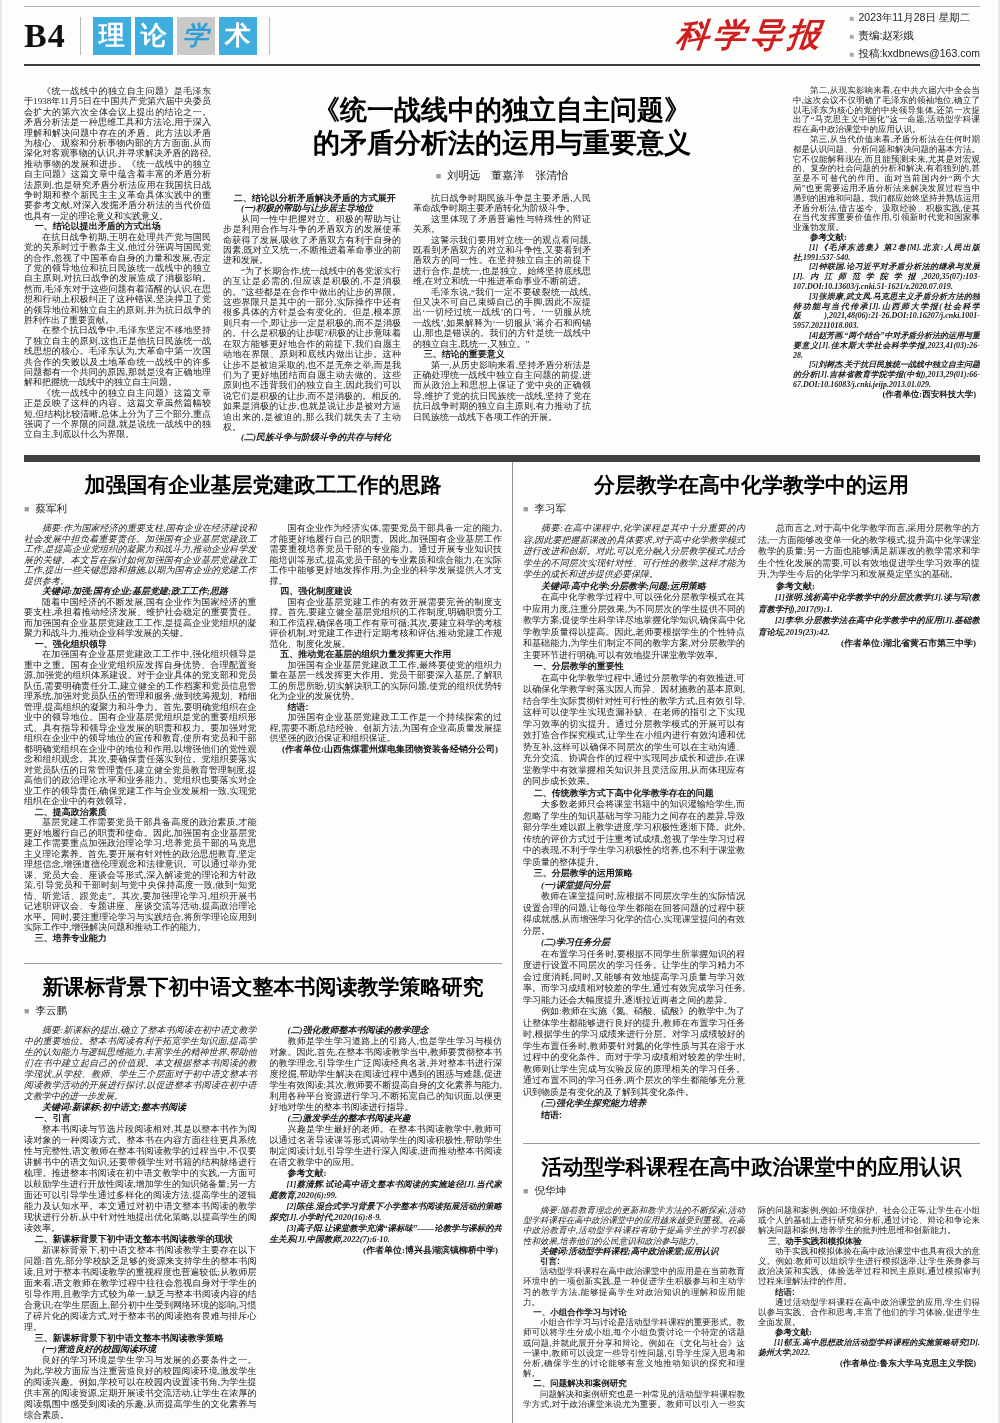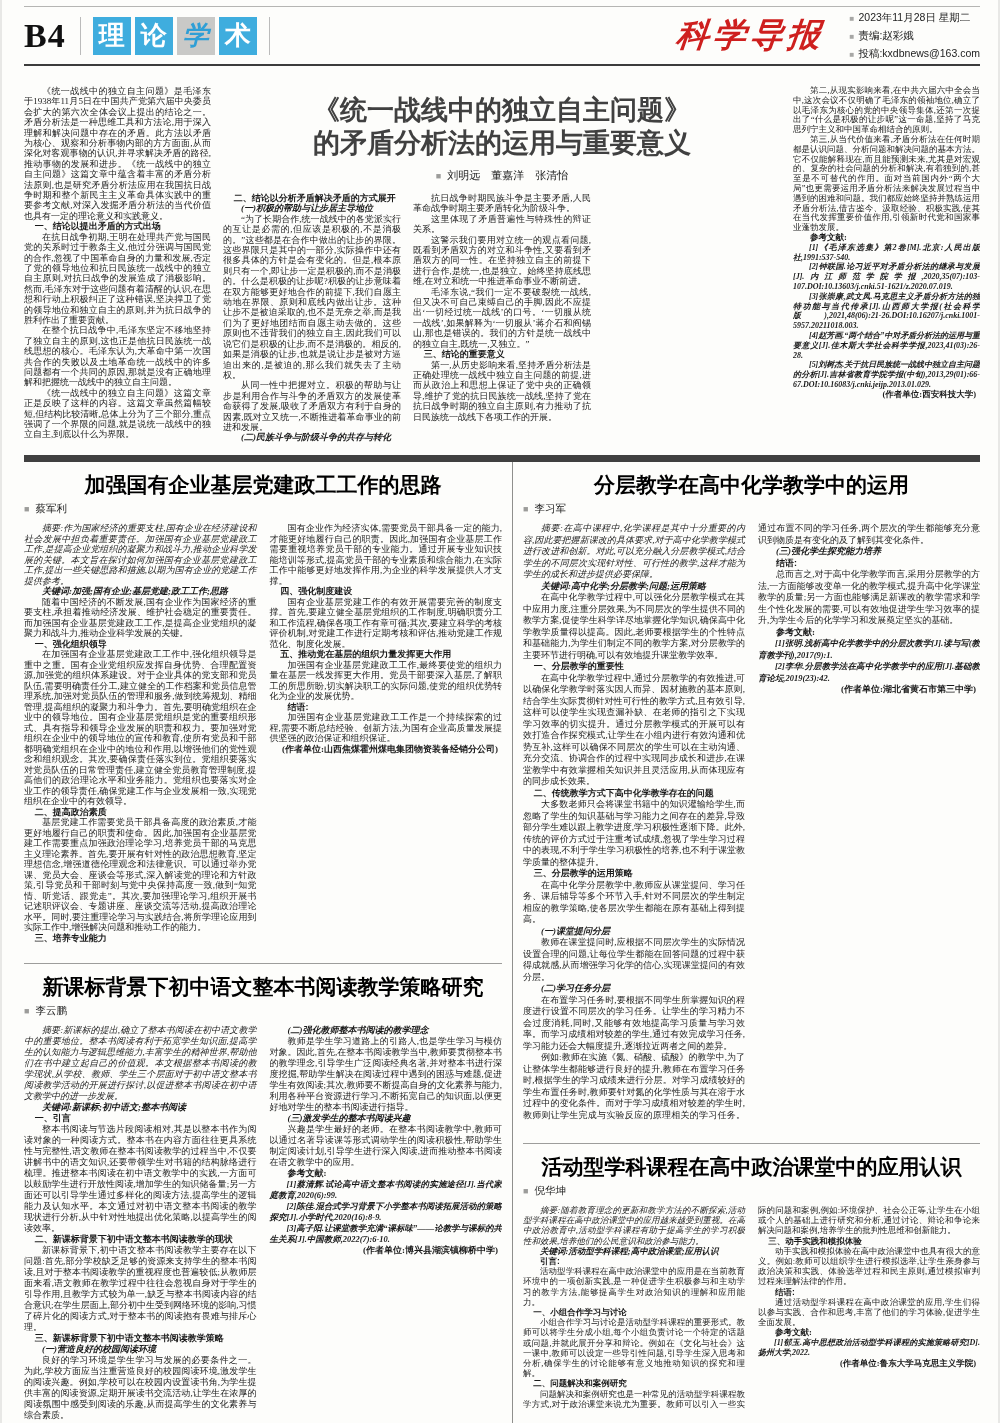--- a/index.html
+++ b/index.html
@@ -31,21 +31,21 @@
   .t-refh{font-weight:bold;text-indent:2em;}
   .t-ref{font-style:italic;text-indent:2em;font-size:0.94em;text-align:justify;font-weight:bold;}
   .t-unit{text-align:right;padding-right:4px;font-weight:bold;}
   
   .top-band{height:396px;box-sizing:border-box;display:flex;gap:12px;padding-top:20px;
             border-bottom:7px solid #404040;}
   .main-col{width:187px;height:378px;overflow:hidden;font-size:9px;line-height:10.4px;}
   .main-col5{font-size:8.5px;line-height:9.8px;}
   .main-center{flex:1;min-width:0;display:flex;flex-direction:column;}
   .main-title{font-family:"Liberation Sans","DejaVu Sans",sans-serif;font-weight:bold;
-      font-size:27px;line-height:33px;text-align:center;color:#404040;margin-top:8px;}
+      font-size:27px;line-height:33px;text-align:center;color:#000000;margin-top:8px;}
   .main-byline{text-align:center;font-size:11px;margin:8px 0 10px;color:#222;}
   .byline-sq{color:#9c9c9a;font-size:9px;margin-right:6px;}
   .main-cols{flex:1;column-count:3;column-gap:12px;column-fill:auto;overflow:hidden;
       font-size:9px;line-height:10.4px;}
   
   .lower{display:flex;height:963px;box-sizing:border-box;}
   .half-left{width:489px;box-sizing:border-box;padding-right:10px;border-right:1px solid #8f8f8d;}
   .half-right{flex:1;box-sizing:border-box;padding-left:10px;min-width:0;}
   .article{box-sizing:border-box;overflow:hidden;}
   .art-title{font-family:"Liberation Sans","DejaVu Sans",sans-serif;font-weight:bold;
@@ -97,33 +97,33 @@
         <div class="main-title">
           <div>《统一战线中的独立自主问题》</div>
           <div>的矛盾分析法的运用与重要意义</div>
         </div>
         <div class="main-byline">
           <span class="byline-sq">■</span><span>刘明远　董嘉洋　张清怡</span>
         </div>
         <div class="main-cols">
             <p class="t-h">二、结论以分析矛盾解决矛盾的方式展开</p>
             <p class="t-sub">(一)积极的帮助与让步居主导地位</p>
+            <p class="t-p">从同一性中把握对立。积极的帮助与让步是利用合作与斗争的矛盾双方的发展使革命获得了发展,吸收了矛盾双方有利于自身的因素,既对立又统一,不断推进着革命事业的前进和发展。</p>
             <p class="t-p">“为了长期合作,统一战线中的各党派实行的互让是必需的,但应该是积极的,不是消极的。”这些都是在合作中做出的让步的界限。这些界限只是其中的一部分,实际操作中还有很多具体的方针是会有变化的。但是,根本原则只有一个,即让步一定是积极的,而不是消极的。什么是积极的让步呢?积极的让步意味着在双方能够更好地合作的前提下,我们自愿主动地在界限、原则和底线内做出让步。这种让步不是被迫采取的,也不是无奈之举,而是我们为了更好地团结而自愿主动去做的。这些原则也不违背我们的独立自主,因此我们可以说它们是积极的让步,而不是消极的。相反的,如果是消极的让步,也就是说让步是被对方逼迫出来的,是被迫的,那么我们就失去了主动权。</p>
-            <p class="t-p">从同一性中把握对立。积极的帮助与让步是利用合作与斗争的矛盾双方的发展使革命获得了发展,吸收了矛盾双方有利于自身的因素,既对立又统一,不断推进着革命事业的前进和发展。</p>
             <p class="t-sub">(二)民族斗争与阶级斗争的共存与转化</p>
             <p class="t-p">抗日战争时期民族斗争是主要矛盾,人民革命战争时期主要矛盾转化为阶级斗争。</p>
             <p class="t-p">这里体现了矛盾普遍性与特殊性的辩证关系。</p>
             <p class="t-p">这警示我们要用对立统一的观点看问题,既看到矛盾双方的对立和斗争性,又要看到矛盾双方的同一性。在坚持独立自主的前提下进行合作,是统一,也是独立。始终坚持底线思维,在对立和统一中推进革命事业不断前进。</p>
             <p class="t-p">毛泽东说,“我们一定不要破裂统一战线,但又决不可自己束缚自己的手脚,因此不应提出‘一切经过统一战线’的口号。‘一切服从统一战线’,如果解释为‘一切服从’蒋介石和阎锡山,那也是错误的。我们的方针是统一战线中的独立自主,既统一,又独立。”</p>
             <p class="t-h">三、结论的重要意义</p>
             <p class="t-p">第一,从历史影响来看,坚持矛盾分析法是正确处理统一战线中独立自主问题的前提,进而从政治上和思想上保证了党中央的正确领导,维护了党的抗日民族统一战线,坚持了党在抗日战争时期的独立自主原则,有力推动了抗日民族统一战线下各项工作的开展。</p>
           </div>
       </div>
       <div class="main-col main-col5">
-          <p class="t-p">第二,从现实影响来看,在中共六届六中全会当中,这次会议不仅明确了毛泽东的领袖地位,确立了以毛泽东为核心的党的中央领导集体,还第一次提出了“什么是积极的让步呢”这一命题,坚持了马克思列宁主义和中国革命相结合的原则。</p>
+          <p class="t-p">第二,从现实影响来看,在中共六届六中全会当中,这次会议不仅明确了毛泽东的领袖地位,确立了以毛泽东为核心的党的中央领导集体,还第一次提出了“马克思主义中国化”这一命题,活动型学科课程在高中政治课堂中的应用认识。</p>
           <p class="t-p">第三,从当代价值来看,矛盾分析法在任何时期都是认识问题、分析问题和解决问题的基本方法。它不仅能解释现在,而且能预测未来,尤其是对宏观的、复杂的社会问题的分析和解决,有着独到的,甚至是不可替代的作用。面对当前国内外“两个大局”也更需要运用矛盾分析法来解决发展过程当中遇到的困难和问题。我们都应始终坚持并熟练运用矛盾分析法,借古鉴今、汲取经验、积极实践,使其在当代发挥重要价值作用,引领新时代党和国家事业蓬勃发展。</p>
           <p class="t-refh">参考文献:</p>
           <p class="t-ref">[1]《毛泽东选集》第2卷[M].北京:人民出版社,1991:537-540.</p>
           <p class="t-ref">[2]钟联国.论习近平对矛盾分析法的继承与发展[J].内江师范学院学报,2020,35(07):103-107.DOI:10.13603/j.cnki.51-1621/z.2020.07.019.</p>
           <p class="t-ref">[3]张崇康,武文凤.马克思主义矛盾分析方法的独特功能与当代传承[J].山西师大学报(社会科学版),2021,48(06):21-26.DOI:10.16207/j.cnki.1001-5957.20211018.003.</p>
           <p class="t-ref">[4]赵芳画.“两个结合”中对矛盾分析法的运用与重要意义[J].佳木斯大学社会科学学报,2023,41(03):26-28.</p>
           <p class="t-ref">[5]刘树杰.关于抗日民族统一战线中独立自主问题的分析[J].吉林省教育学院学报(中旬),2013,29(01):66-67.DOI:10.16083/j.cnki.jeijp.2013.01.029.</p>
           <p class="t-unit">(作者单位:西安科技大学)</p>
         </div>
     </div>
@@ -189,21 +189,20 @@
           </div>
           <div class="art-body">
               <p class="t-abs">摘要:在高中课程中,化学课程是其中十分重要的内容,因此要把握新课改的具体要求,对于高中化学教学模式进行改进和创新。对此,可以充分融入分层教学模式,结合学生的不同层次实现针对性、可行性的教学,这样才能为学生的成长和进步提供必要保障。</p>
               <p class="t-kw">关键词:高中化学;分层教学;问题;运用策略</p>
               <p class="t-p">在高中化学教学过程中,可以强化分层教学模式在其中应用力度,注重分层效果,为不同层次的学生提供不同的教学方案,促使学生科学详尽地掌握化学知识,确保高中化学教学质量得以提高。因此,老师要根据学生的个性特点和基础能力,为学生们制定不同的教学方案,对分层教学的主要环节进行明确,可以有效地提升课堂教学效率。</p>
               <p class="t-h">一、分层教学的重要性</p>
               <p class="t-p">在高中化学教学过程中,通过分层教学的有效推进,可以确保化学教学时落实因人而异、因材施教的基本原则,结合学生实际贯彻针对性可行性的教学方式,且有效引导,这样可以使学生实现查漏补缺、在老师的指引之下实现学习效率的切实提升。通过分层教学模式的开展可以有效打造合作探究模式,让学生在小组内进行有效沟通和优势互补,这样可以确保不同层次的学生可以在主动沟通、充分交流、协调合作的过程中实现同步成长和进步,在课堂教学中有效掌握相关知识并且灵活应用,从而体现应有的同步成长效果。</p>
               <p class="t-h">二、传统教学方式下高中化学教学存在的问题</p>
               <p class="t-p">大多数老师只会将课堂书籍中的知识灌输给学生,而忽略了学生的知识基础与学习能力之间存在的差异,导致部分学生难以跟上教学进度,学习积极性逐渐下降。此外,传统的评价方式过于注重考试成绩,忽视了学生学习过程中的表现,不利于学生学习积极性的培养,也不利于课堂教学质量的整体提升。</p>
               <p class="t-h">三、分层教学的运用策略</p>
-              <p class="t-p">在高中化学分层教学中,教师应从课堂提问、学习任务、课后辅导等多个环节入手,针对不同层次的学生制定相应的教学策略,使各层次学生都能在原有基础上得到提高。</p>
               <p class="t-sub">(一)课堂提问分层</p>
               <p class="t-p">教师在课堂提问时,应根据不同层次学生的实际情况设置合理的问题,让每位学生都能在回答问题的过程中获得成就感,从而增强学习化学的信心,实现课堂提问的有效分层。</p>
               <p class="t-sub">(二)学习任务分层</p>
               <p class="t-p">在布置学习任务时,要根据不同学生所掌握知识的程度进行设置不同层次的学习任务。让学生的学习精力不会过度消耗,同时,又能够有效地提高学习质量与学习效率。而学习成绩相对较差的学生,通过有效完成学习任务,学习能力还会大幅度提升,逐渐拉近两者之间的差异。</p>
               <p class="t-p">例如:教师在实施《氮、硝酸、硫酸》的教学中,为了让整体学生都能够进行良好的提升,教师在布置学习任务时,根据学生的学习成绩来进行分层。对学习成绩较好的学生布置任务时,教师要针对氮的化学性质与其在溶于水过程中的变化条件。而对于学习成绩相对较差的学生时,教师则让学生完成与实验反应的原理相关的学习任务。通过布置不同的学习任务,两个层次的学生都能够充分意识到物质是有变化的及了解到其变化条件。</p>
               <p class="t-sub">(三)强化学生探究能力培养</p>
               <p class="t-h2">结语:</p>
               <p class="t-p">总而言之,对于高中化学教学而言,采用分层教学的方法,一方面能够改变单一化的教学模式,提升高中化学课堂教学的质量;另一方面也能够满足新课改的教学需求和学生个性化发展的需要,可以有效地促进学生学习效率的提升,为学生今后的化学学习和发展奠定坚实的基础。</p>
               <p class="t-refh">参考文献:</p>
               <p class="t-ref">[1]张明.浅析高中化学教学中的分层次教学[J].读与写(教育教学刊),2017(9):1.</p>

